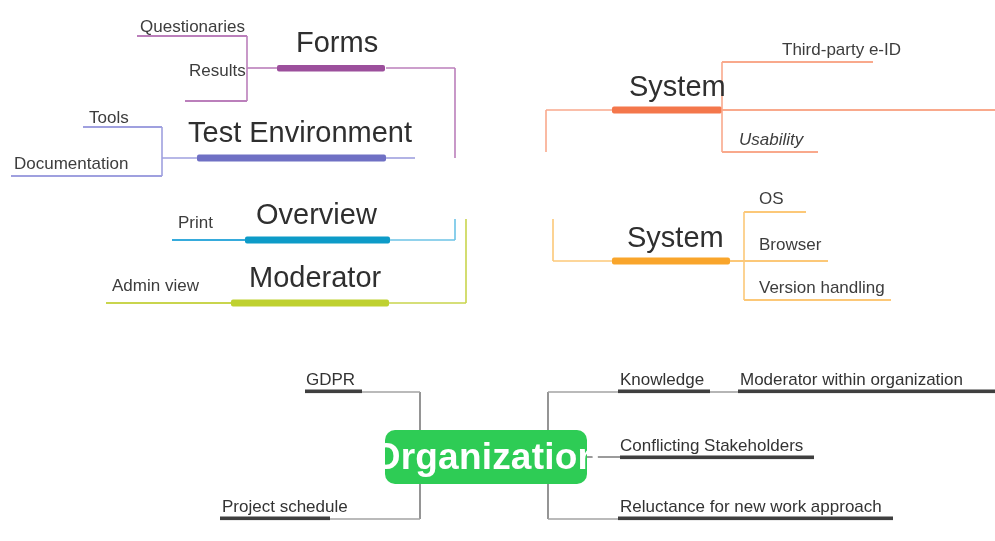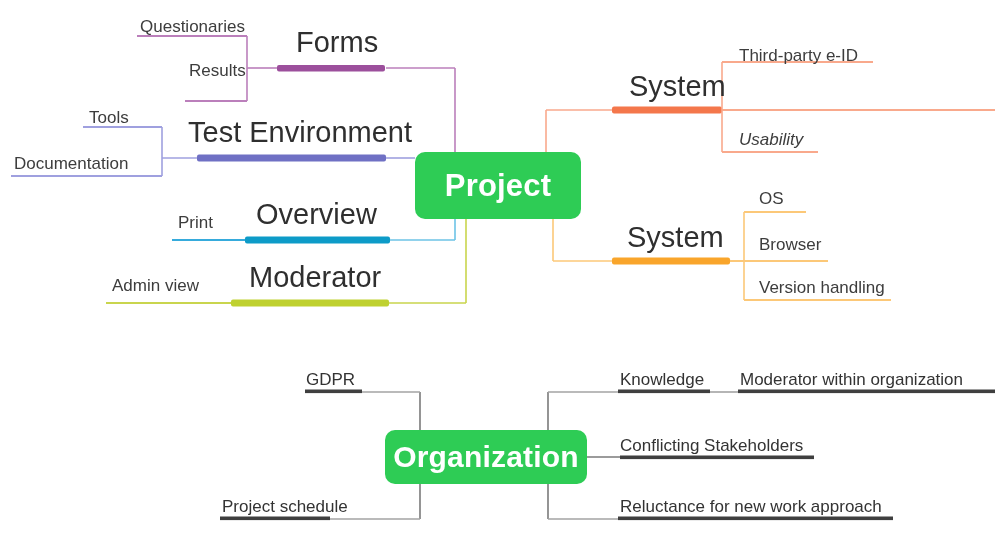--- a/index.html
+++ b/index.html
@@ -43,21 +43,21 @@
     width: 166px;
     height: 67px;
     font-size: 31px;
     background: #2ECC55;
   }
   .node-organization {
     left: 385px;
     top: 430px;
     width: 202px;
     height: 54px;
-    font-size: 30px;
+    font-size: 37px;
     background: #2ECC55;
   }
   .lbl {
     position: absolute;
     white-space: nowrap;
     color: #3b3b3b;
     font-weight: 400;
     line-height: 1;
   }
   .lbl.b1 { font-size: 29px; color: #2f2f2f; text-align: center; }
@@ -130,21 +130,20 @@
     <rect x="618" y="389.5" width="92" height="3.6" fill="#3F3F3F"></rect>
     <path d="M710,392 L738,392" stroke="#A3A3A3" stroke-width="1.6" fill="none"></path>
     <rect x="738" y="389.5" width="257" height="3.6" fill="#3F3F3F"></rect>
 
     <rect x="620" y="455.5" width="194" height="3.6" fill="#3F3F3F"></rect>
 
     <path d="M548,519 L618,519" stroke="#A3A3A3" stroke-width="1.6" fill="none"></path>
     <rect x="618" y="516.5" width="275" height="3.6" fill="#3F3F3F"></rect>
   </svg>
 
-  <div class="node node-project">Project</div>
 
   <div class="node node-organization">Organization</div>
 
   <div class="lbl b1" style="left:296px; top:28px;">Forms</div>
 
   <div class="lbl b2b" style="left:140px; top:18px;">Questionaries</div>
 
   <div class="lbl b2b" style="left:189px; top:62px;">Results</div>
 
   <div class="lbl b1" style="left:188px; top:118px;">Test Environment</div>
@@ -156,21 +155,21 @@
   <div class="lbl b1" style="left:256px; top:200px;">Overview</div>
 
   <div class="lbl b2b" style="left:178px; top:214px;">Print</div>
 
   <div class="lbl b1" style="left:249px; top:263px;">Moderator</div>
 
   <div class="lbl b2b" style="left:112px; top:277px;">Admin view</div>
 
   <div class="lbl b1" style="left:629px; top:72px;">System</div>
 
-  <div class="lbl b2b" style="left:739px; top:41px;margin-top:6px;">Third-party e-ID</div>
+  <div class="lbl b2b" style="left:782px; top:41px;">Third-party e-ID</div>
 
 
   <div class="lbl b2b" style="left:739px; top:131px;font-style:italic;">Usability</div>
 
   <div class="lbl b1" style="left:627px; top:223px;">System</div>
 
   <div class="lbl b2b" style="left:759px; top:190px;">OS</div>
 
   <div class="lbl b2b" style="left:759px; top:236px;">Browser</div>
 

